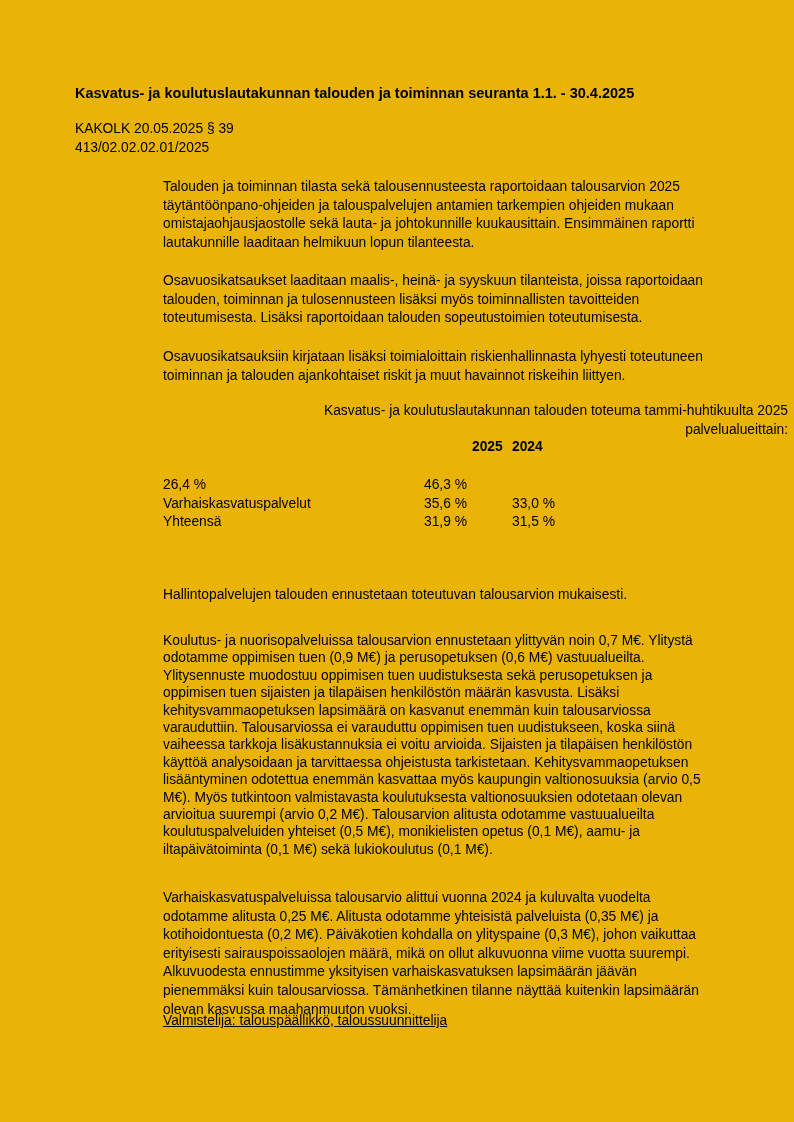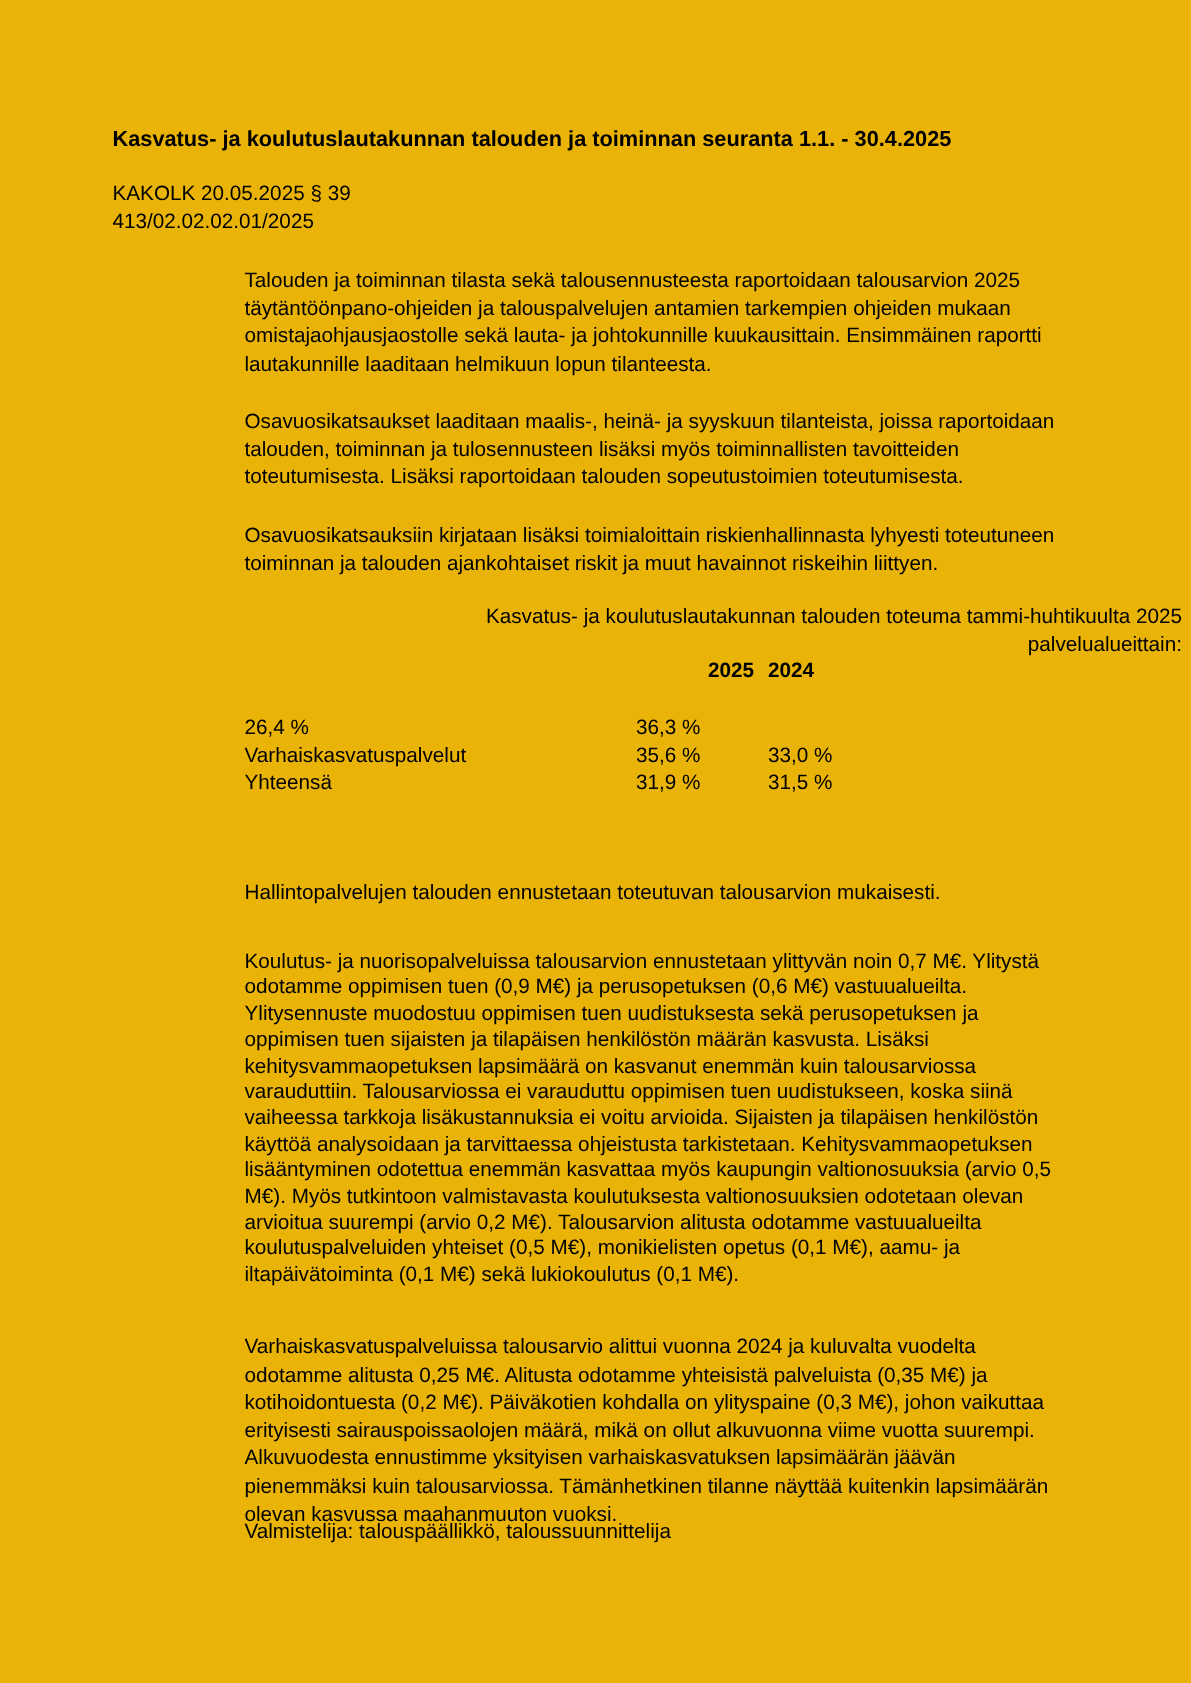--- a/index.html
+++ b/index.html
@@ -39,21 +39,21 @@
     white-space: pre-line;
   }
   .para.tight { line-height: 17.4px; }
   .p1 { top: 178px; }
   .p2 { top: 272px; }
   .p3 { top: 348px; }
   .p4 { top: 402px; text-align: right; }
   .p5 { top: 586px; }
   .p6 { top: 632px; }
   .p7 { top: 860px; margin-top: 29px; }
-  .preparer { top: 1012px; }
+  .preparer { top: 1012px; text-decoration: underline; }
 
   .table-header {
     left: 163px;
     top: 439px;
     width: 500px;
     height: 19px;
     font-weight: bold;
   }
   .table-rows {
     left: 163px;
@@ -96,21 +96,21 @@
 palvelualueittain:</div>
 
   <div class="abs table-header">
     <span class="col-2025">2025</span>
     <span class="col-2024">2024</span>
   </div>
 
   <div class="abs table-rows">
     <div class="t-row">
       <span>26,4 %</span>
-      <span>36,3 %</span>
+      <span>46,3 %</span>
     </div>
     <div class="t-row">
       <span>Varhaiskasvatuspalvelut</span>
       <span>35,6 %</span>
       <span>33,0 %</span>
     </div>
     <div class="t-row">
       <span>Yhteensä</span>
       <span>31,9 %</span>
       <span>31,5 %</span>

